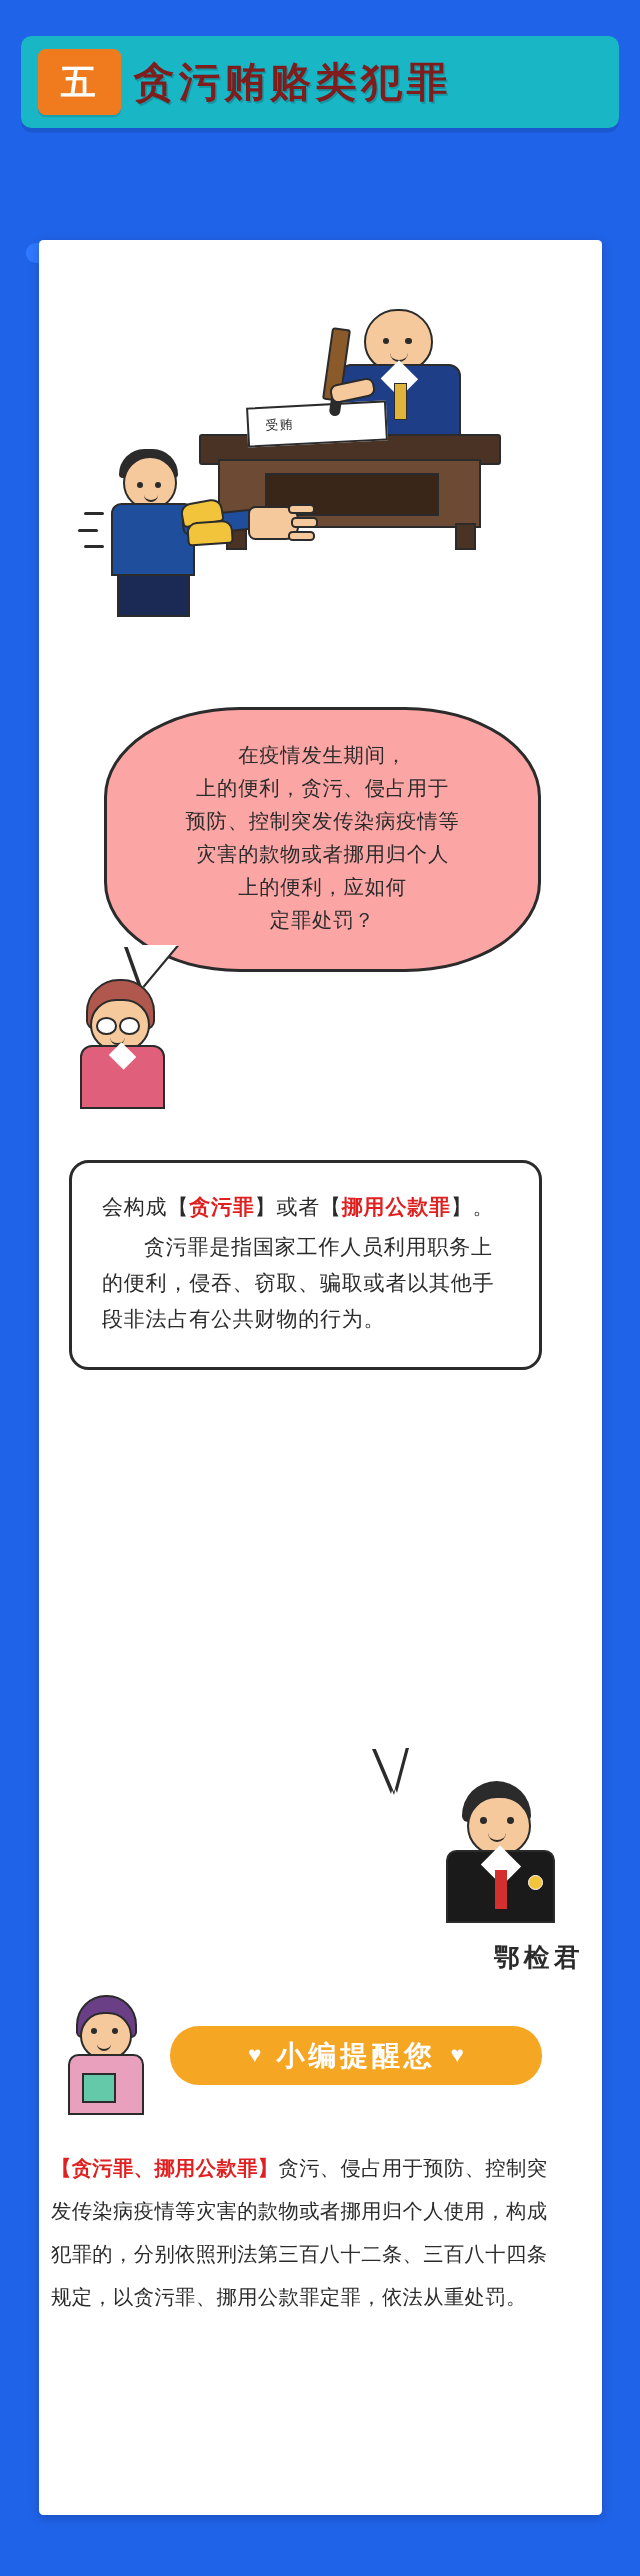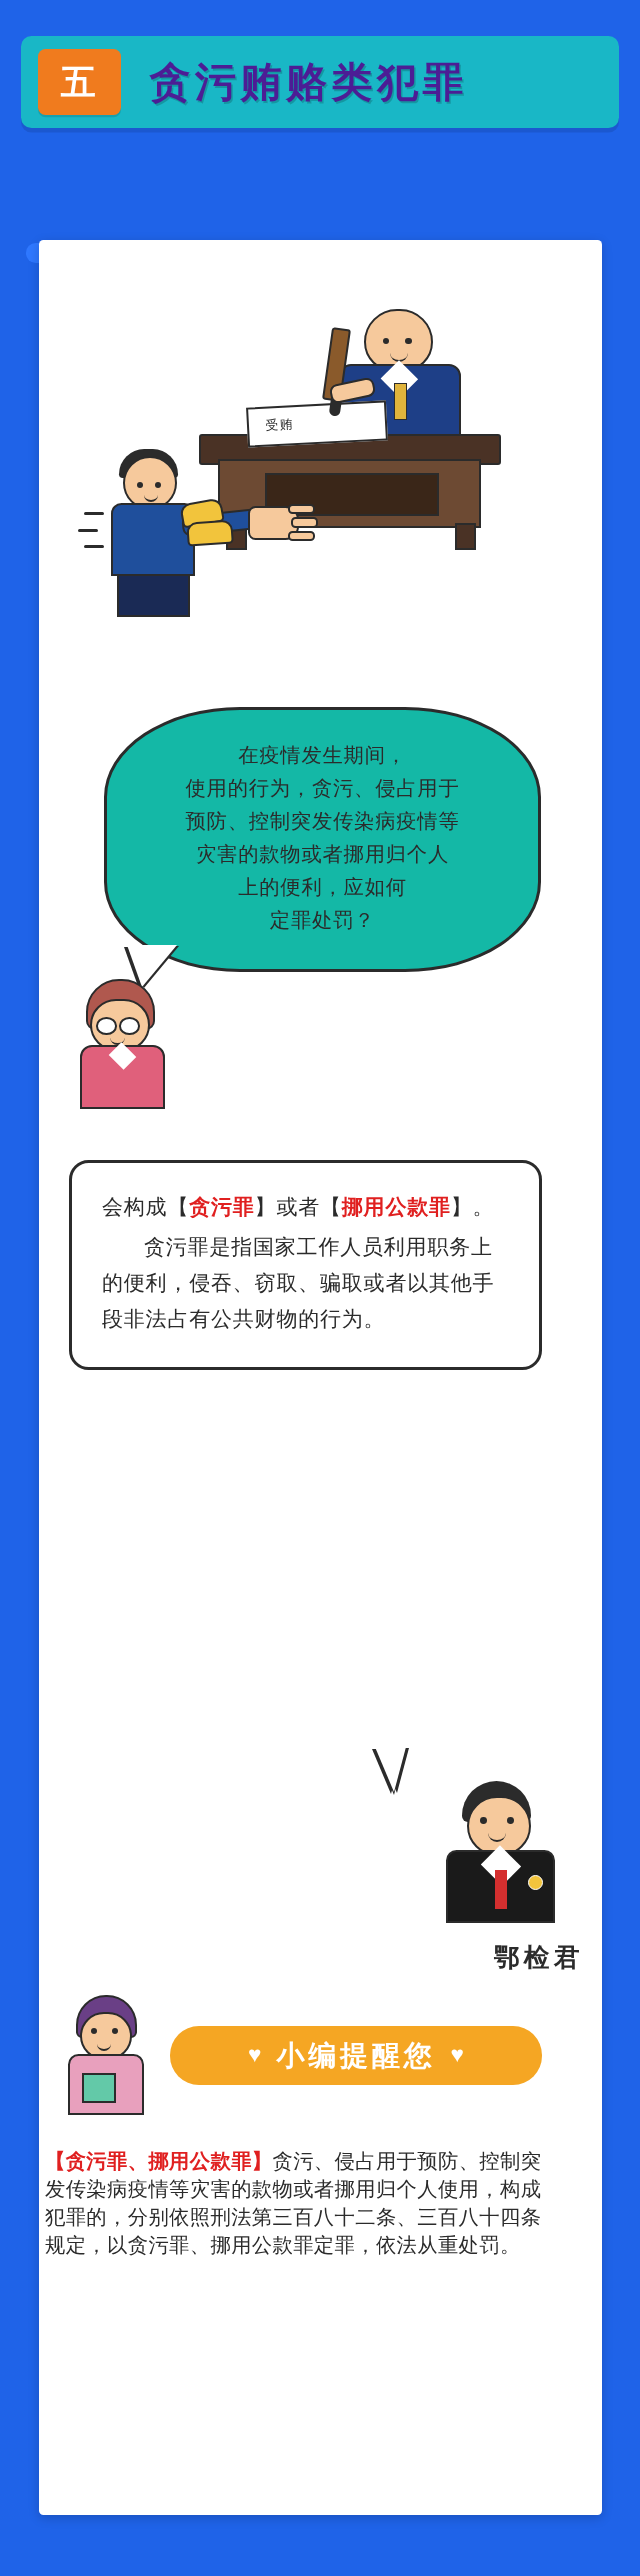--- a/index.html
+++ b/index.html
@@ -37,22 +37,22 @@
     display: flex;
     align-items: center;
     justify-content: center;
     color: #ffffff;
     font-size: 35px;
     font-weight: bold;
     letter-spacing: 1.5px;
     box-shadow: 0 2.3px 0 rgba(0,0,0,0.12);
   }
   .header-title {
-    margin-left: 29px;
-    color: #4c1d95;
+    margin-left: 13px;
+    color: #7f1d1d;
     font-size: 41px;
     font-weight: bold;
     letter-spacing: 4.5px;
     text-shadow: 1.5px 2.3px 0 rgba(0,0,0,0.18);
     font-family: Liberation Mono, monospace;
   }
 
   
   .card {
     position: absolute;
@@ -345,21 +345,21 @@
     background: #2b2b2b;
     border-radius: 1.5px;
   }
 
   
   .bubble-q {
     position: absolute;
     left: 104px;
     top: 707px;
     width: 437px;
-    background: #14b8a6;
+    background: #fca5a5;
     border: 3px solid #2b2b2b;
     border-radius: 136px/90px;
     padding: 29px 36px 32px;
     box-sizing: border-box;
   }
   .bubble-q p {
     margin: 0;
     color: #2b2b2b;
     font-size: 20.3px;
     line-height: 33px;
@@ -634,25 +634,25 @@
   .reminder-bar .rtext {
     color: #ffffff;
     font-size: 28px;
     font-weight: bold;
     letter-spacing: 3.8px;
   }
 
   
   .footer-text {
     position: absolute;
-    left: 45px;
+    left: 51px;
     top: 2147px;
     width: 497px;
     font-size: 20.3px;
-    line-height: 28px;
+    line-height: 43px;
     color: #2b2b2b;
     letter-spacing: 0.4px;
   }
   .footer-text .hl {
     color: #e02020;
     font-weight: bold;
   }
 </style>
 </head>
 <body>
@@ -705,21 +705,21 @@
     <div class="finger" style="left:41px; top:9px;"></div>
     <div class="finger" style="left:38px; top:22.6px;"></div>
   </div>
   <div class="motion" style="left:45px; top:226px;"></div>
   <div class="motion" style="left:39px; top:243px;"></div>
   <div class="motion" style="left:45px; top:259px;"></div>
 </div>
 
 <div class="bubble-q">
   <p>在疫情发生期间，</p>
-  <p>使用的行为，贪污、侵占用于</p>
+  <p>上的便利，贪污、侵占用于</p>
   <p>预防、控制突发传染病疫情等</p>
   <p>灾害的款物或者挪用归个人</p>
   <p>上的便利，应如何</p>
   <p>定罪处罚？</p>
 </div>
 <div class="bubble-q-tail"></div>
 
 <div class="girl">
   <div class="girl-hair"></div>
   <div class="girl-face"></div>

